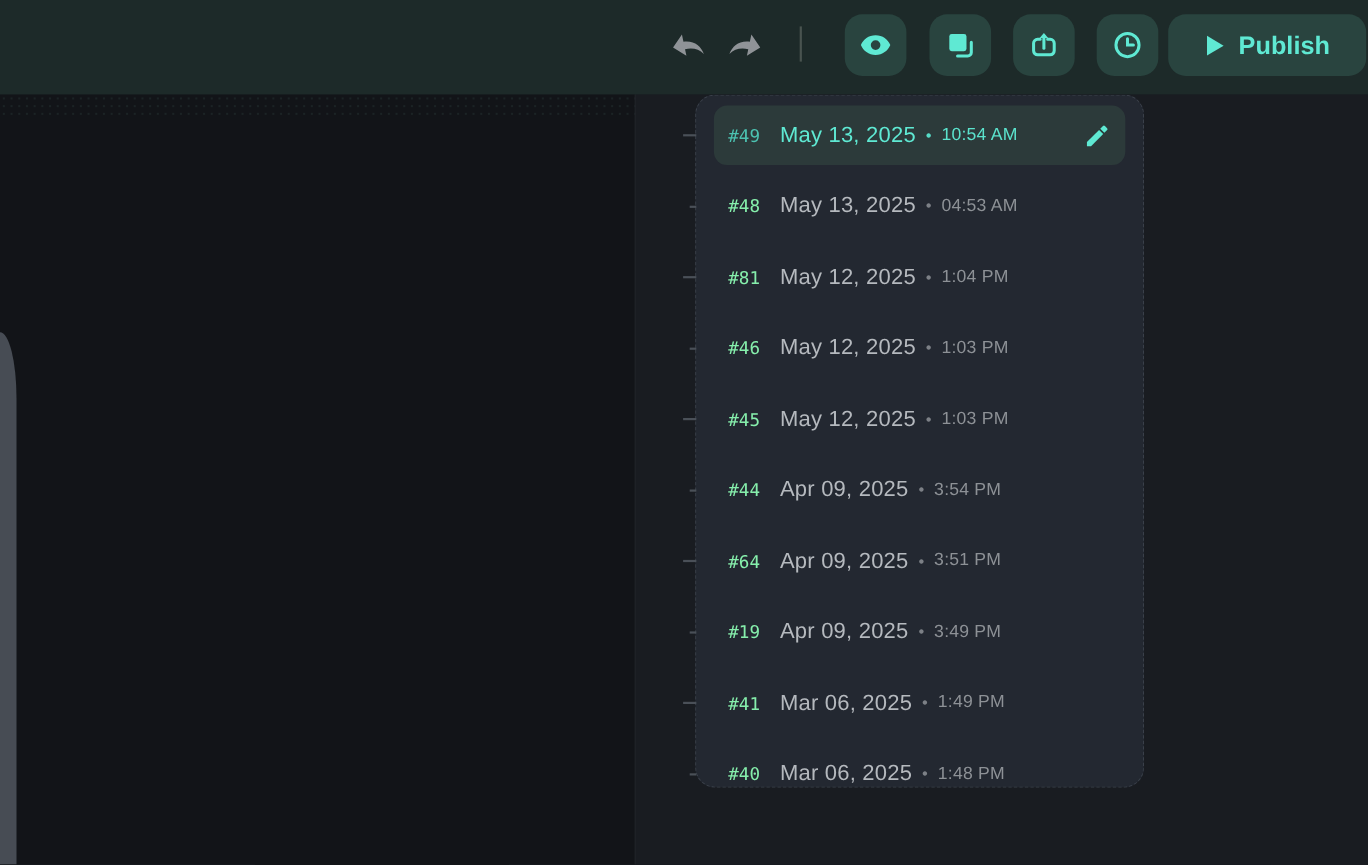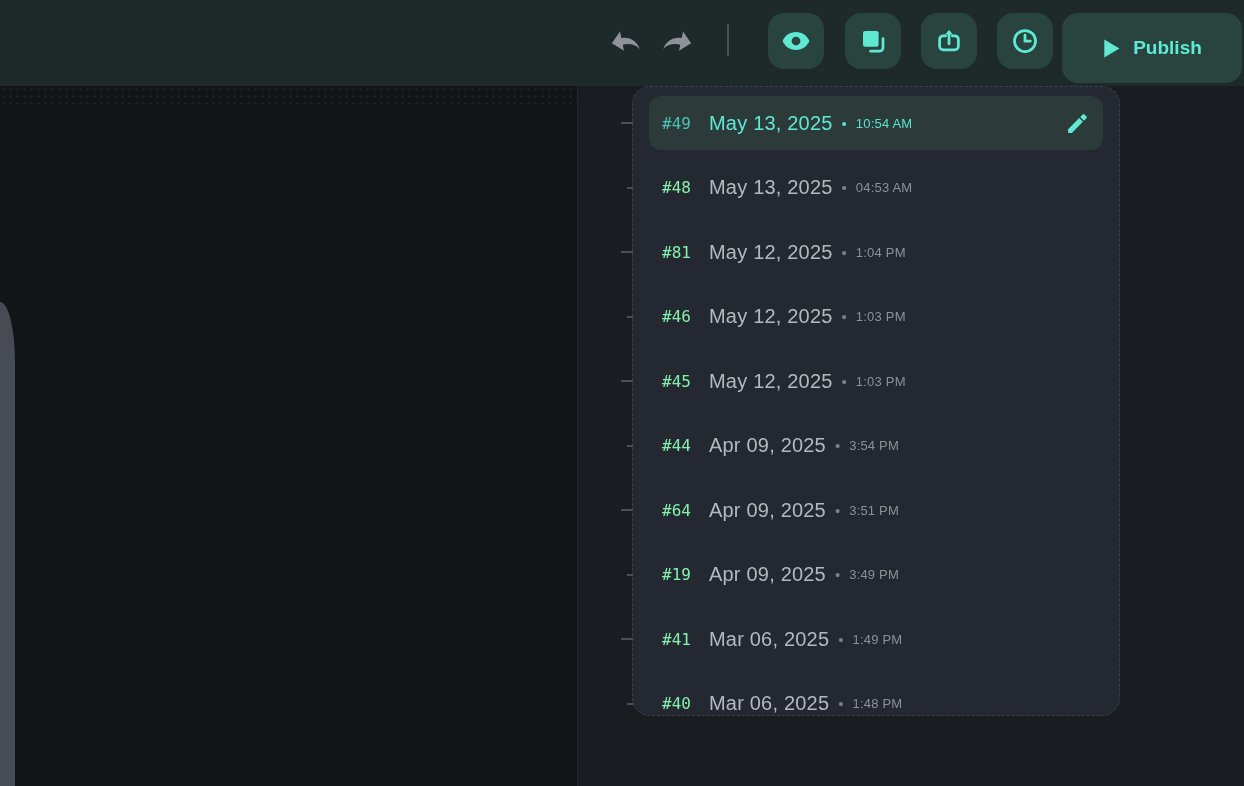--- a/index.html
+++ b/index.html
@@ -37,25 +37,25 @@
     position: absolute; top: 13px; width: 56px; height: 56px;
     background: #29443f; border: none; border-radius: 16px;
     display: flex; align-items: center; justify-content: center;
     cursor: pointer;
   }
   .eye-btn { left: 768px; }
   .dup-btn { left: 845px; }
   .share-btn { left: 921px; }
   .clock-btn { left: 997px; }
   .publish-btn {
-    position: absolute; left: 1062px; top: 13px; width: 180px; height: 70px;
+    position: absolute; left: 1062px; top: 13px; width: 180px; height: 56px;
     background: #29443f; border: none; border-radius: 16px;
     display: flex; align-items: center; justify-content: center; gap: 12px;
     cursor: pointer;
-    color: #5fe9d3; font-size: 19px; font-weight: bold;
+    color: #5fe9d3; font-size: 23px; font-weight: bold;
     font-family: "Liberation Sans", sans-serif;
   }
 
   
   .canvas-left {
     position: absolute; left: 0; top: 86px; width: 577px; height: 700px;
     background: #121418;
   }
   .frame-edge {
     position: absolute; left: 0; top: 216px; width: 15px; height: 484px;
@@ -66,41 +66,41 @@
     position: absolute; left: 577px; top: 86px; width: 1px; height: 700px;
     background: #23262c;
   }
   .right-area {
     position: absolute; left: 578px; top: 86px; width: 666px; height: 700px;
     background: #191c21;
   }
 
   
   .panel {
-    position: absolute; left: 632px; top: 86px; width: 488px; height: 630px;
+    position: absolute; left: 632px; top: 86px; width: 408px; height: 630px;
     background: #232831;
     border: 1px dashed #3a404a;
     border-radius: 18px;
     overflow: hidden;
     padding: 9px 16px;
     display: flex; flex-direction: column; gap: 10.5px; justify-content: space-between;
   }
   .vrow {
     flex: none; height: 54px; border-radius: 12px;
     display: flex; align-items: center; padding: 0 13px;
     cursor: pointer;
   }
   .vrow.selected { background: #2c3a3a; }
   .vnum {
     font-family: "DejaVu Sans Mono", monospace;
     font-size: 16px; color: #86efac; width: 47px; flex: none;
   }
   .vdate { font-size: 20px; font-weight: 500; color: #b5b9be; letter-spacing: .2px; }
   .vsep  { font-size: 15px; color: #7c8086; margin: 0 9px; }
-  .vtime { font-size: 13px; color: #8d9196; letter-spacing: .2px; }
+  .vtime { font-size: 16px; color: #8d9196; letter-spacing: .2px; }
   .vrow.selected .vnum  { color: #4cc2b1; }
   .vrow.selected .vdate { color: #5fe9d3; }
   .vrow.selected .vsep  { color: #57dcc7; }
   .vrow.selected .vtime { color: #5be3cd; }
   .pencil-wrap { margin-left: auto; display: flex; align-items: center; }
 
   
   .ticks { position: absolute; left: 619px; top: 86px; width: 14px; height: 630px; pointer-events: none; }
   .tick { position: absolute; height: 2px; background: #4a5058; right: 0; }
 </style>

